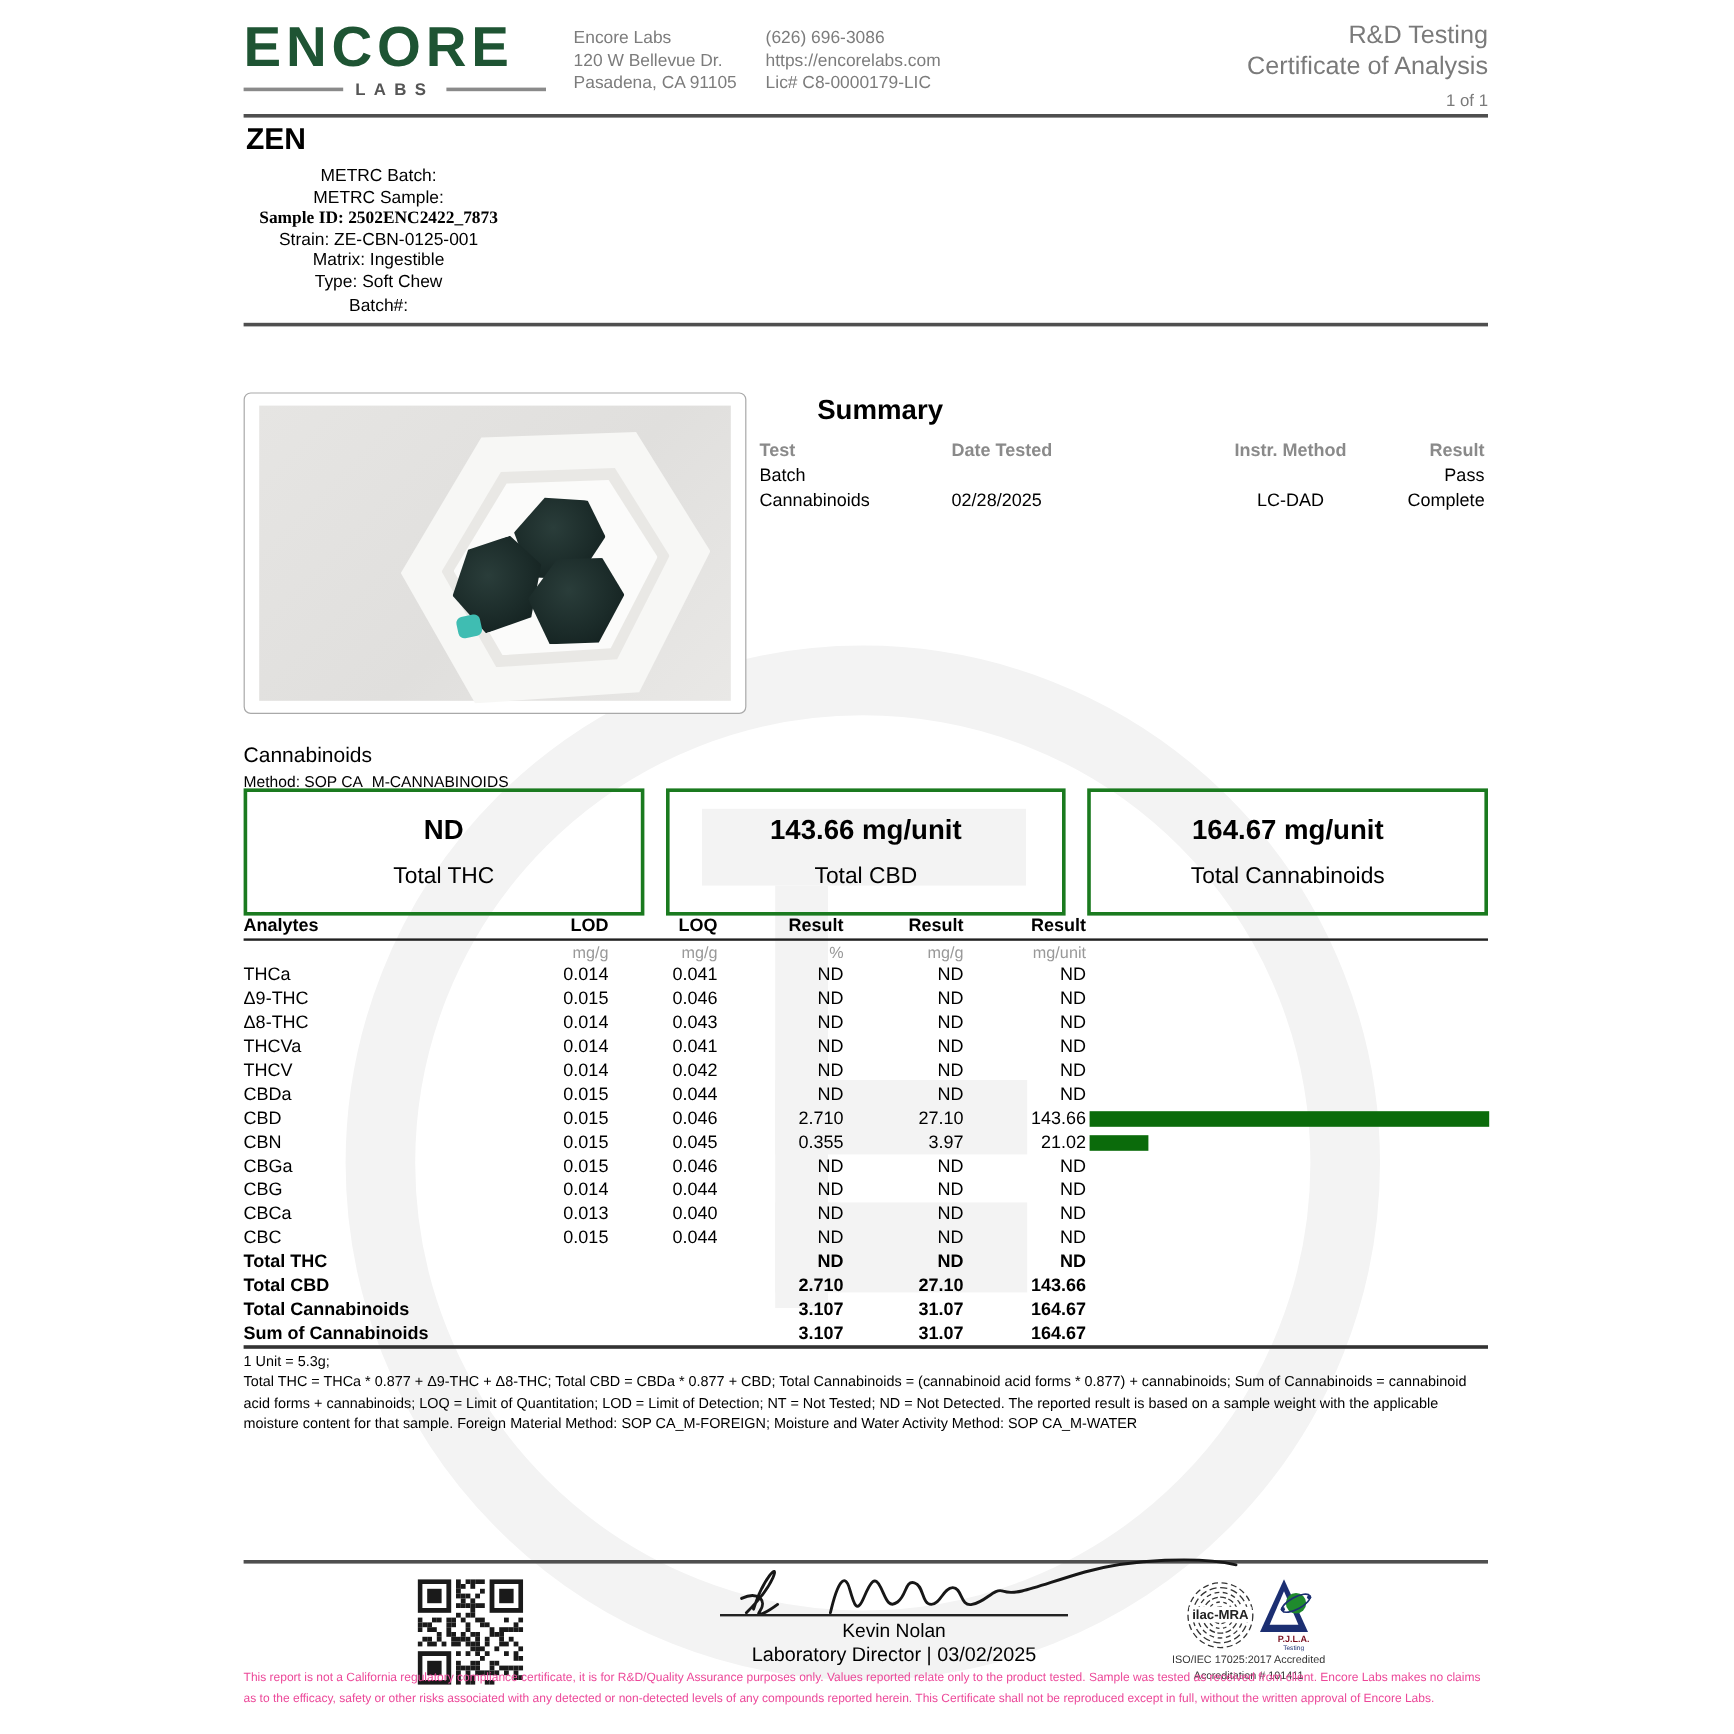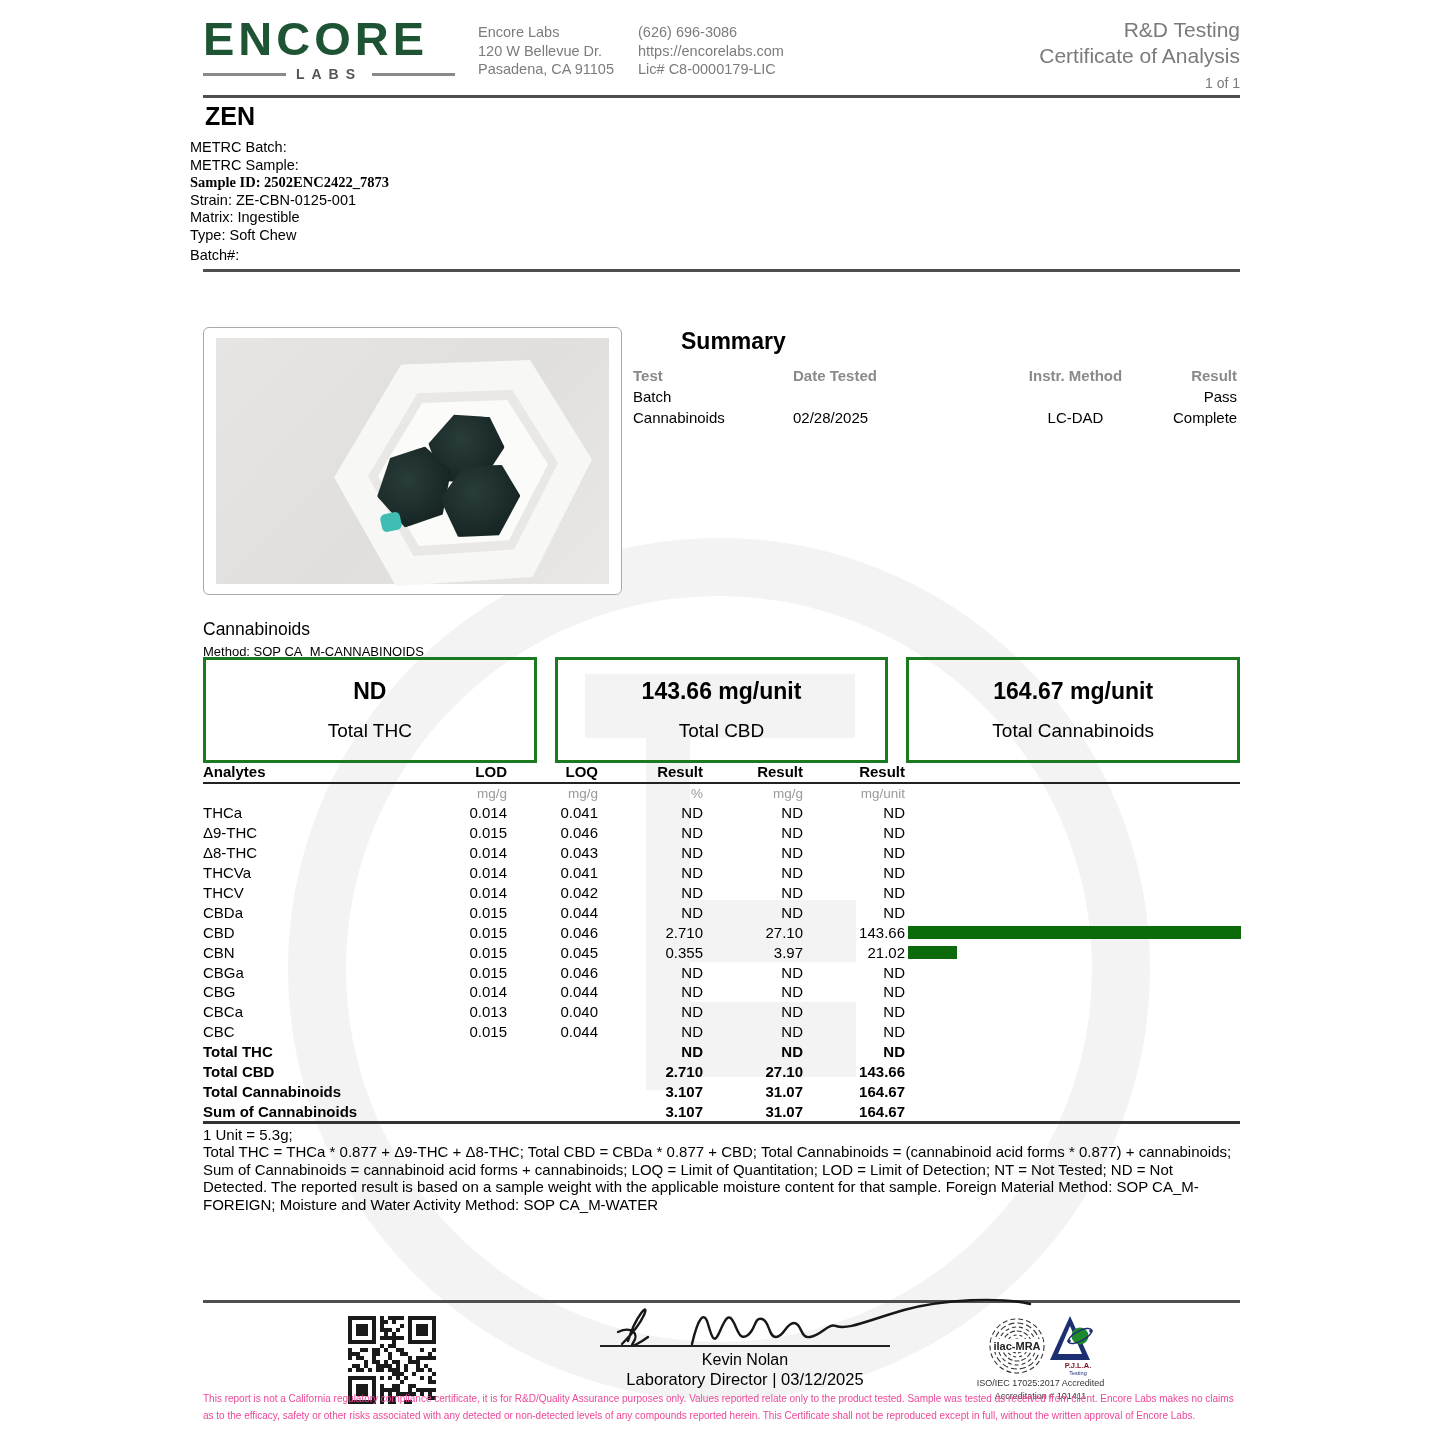--- a/index.html
+++ b/index.html
@@ -65,21 +65,21 @@
   .rtable{width:1037px;border-bottom:3px solid #333;}
   .trow{display:grid;grid-template-columns:240px 64px 91px 105px 100px 102px 1fr;
         height:19.9px;align-items:center;font-size:15px;}
   .trow .num{text-align:right;}
   .thead{font-weight:bold;border-bottom:2px solid #222;height:21px;}
   .tunits{color:#999;font-size:13.5px;height:19px;}
   .trow.total{font-weight:bold;}
   .bar-cell{height:13px;margin-left:3px;}
   .bar{height:13px;background:#0b6b0b;}
 
-  .footnote{font-size:15px;line-height:17.4px;}
+  .footnote{font-size:12px;line-height:17.4px;}
 
   
   .sig-line{background:#222;height:2px;}
   .sig-name{font-size:16px;text-align:center;}
   .sig-title{font-size:16.5px;text-align:center;}
   .accr{font-size:9px;color:#333;text-align:center;line-height:13px;}
   .disclaimer{font-size:10px;line-height:17.2px;color:#ec4899;}
 </style>
 </head>
 <body>
@@ -118,21 +118,21 @@
   <div class="content" style="left:840px;top:17px;width:400px;">
     <div class="rtitle">R&amp;D Testing</div>
     <div class="rtitle">Certificate of Analysis</div>
     <div class="rpage">1 of 1</div>
   </div>
 
   <div class="content hr" style="left:203px;top:95px;width:1037px;"></div>
 
   <div class="content zen" style="left:205px;top:102px;">ZEN</div>
 
-  <div class="content info" style="left:190px;top:139px;">
+  <div class="content info" style="left:216px;top:139px;text-align:center;">
     <div>METRC Batch:</div>
     <div>METRC Sample:</div>
     <div class="b">Sample ID: 2502ENC2422_7873</div>
     <div>Strain: ZE-CBN-0125-001</div>
     <div>Matrix: Ingestible</div>
     <div>Type: Soft Chew</div>
     <div style="margin-top:2px;">Batch#:</div>
   </div>
 
 
@@ -525,21 +525,21 @@
       <rect x="8" y="68" width="12" height="12" fill="#1a1a1a"></rect>
     </svg>
 
   <svg class="content" style="left:598px;top:1293px;" width="436" height="56" viewBox="0 0 436 56">
     <path d="M30,48 C38,22 52,8 46,22 C41,33 30,45 24,51 M20,39 C33,33 42,40 35,50 C31,56 42,50 50,44" fill="none" stroke="#171717" stroke-width="2.4" stroke-linecap="round"></path>
     <path d="M94,51 C100,25 106,17 110,31 C114,45 116,52 122,38 C128,24 131,20 136,30 C140,38 142,48 150,42 C158,36 156,24 164,26 C172,28 170,44 178,44 C186,44 188,30 196,30 C204,30 202,46 212,44 C224,42 230,30 238,33 C250,37 268,28 306,17 C346,6 402,4 432,11" fill="none" stroke="#171717" stroke-width="2.4" stroke-linecap="round"></path>
   </svg>
 
   <div class="content sig-line" style="left:600px;top:1345px;width:290px;"></div>
   <div class="content sig-name" style="left:560px;top:1351px;width:370px;">Kevin Nolan</div>
-  <div class="content sig-title" style="left:530px;top:1370px;width:430px;">Laboratory Director | 03/12/2025</div>
+  <div class="content sig-title" style="left:530px;top:1370px;width:430px;">Laboratory Director | 03/02/2025</div>
 
   <svg class="content" style="left:988px;top:1317px;" width="58" height="58" viewBox="0 0 58 58">
     <g fill="none" stroke="#333" stroke-width="1.1">
       <circle cx="29" cy="29" r="27" stroke-dasharray="5 3"></circle>
       <circle cx="29" cy="29" r="23" stroke-dasharray="6 3"></circle>
       <circle cx="29" cy="29" r="19" stroke-dasharray="4 3"></circle>
       <circle cx="29" cy="29" r="15" stroke-dasharray="5 2"></circle>
       <circle cx="29" cy="29" r="11" stroke-dasharray="3 3"></circle>
       <circle cx="29" cy="29" r="7" stroke-dasharray="4 2"></circle>
     </g>

